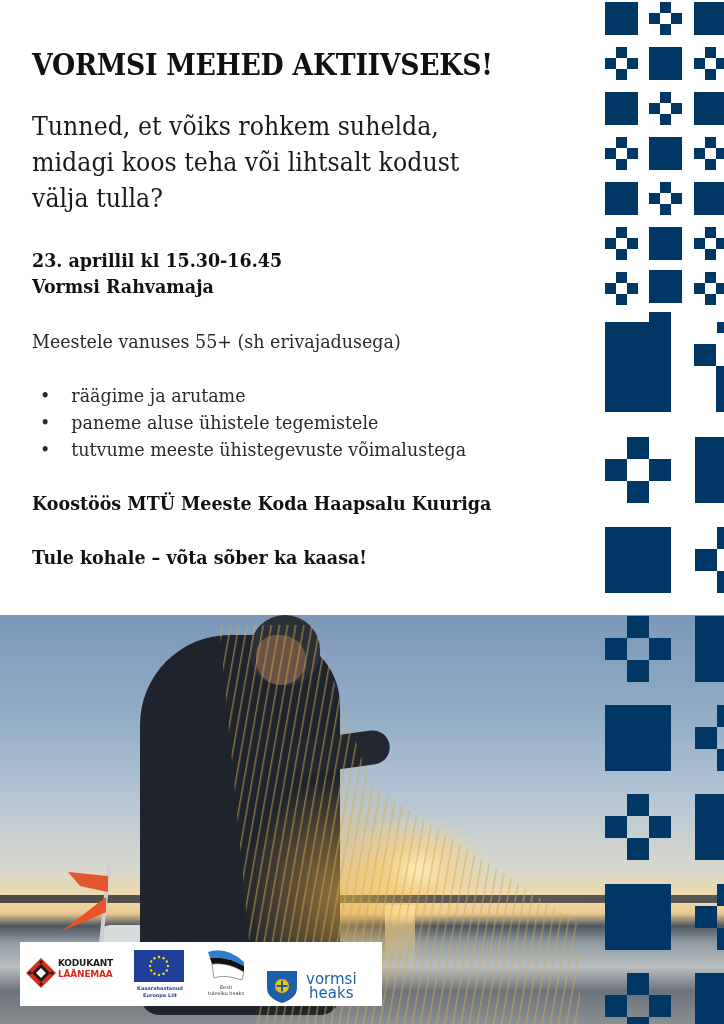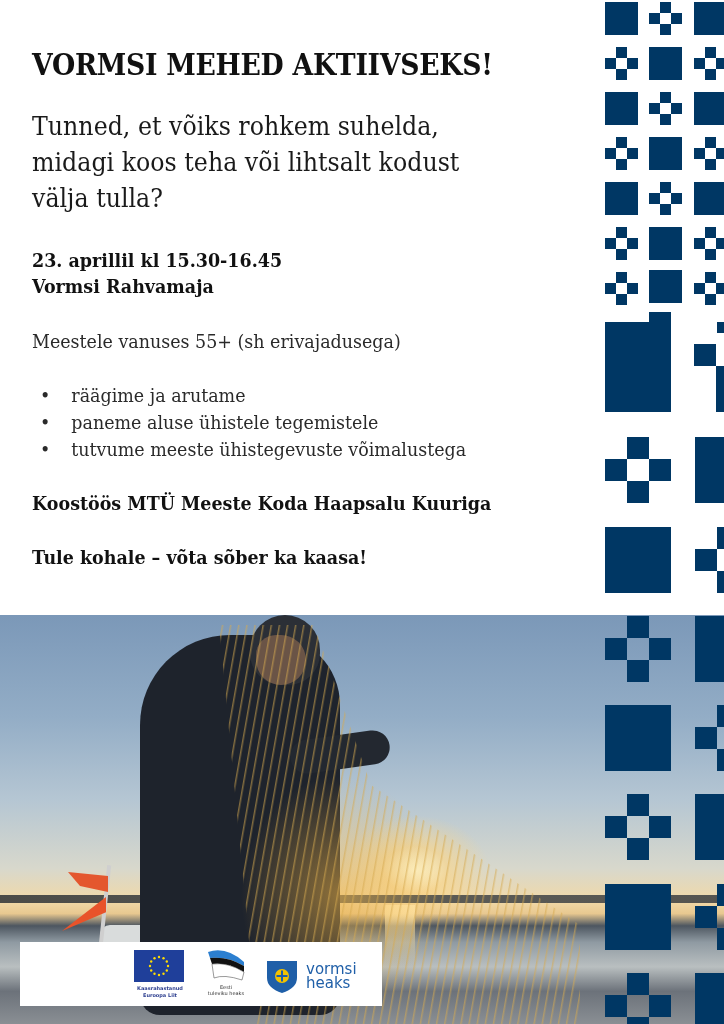--- a/index.html
+++ b/index.html
@@ -47,21 +47,21 @@
     .kodukant { left: 6px; top: 12px; width: 92px; height: 36px; }
     .kodukant .diamond { position: absolute; left: 0; top: 4px; width: 30px; height: 30px; }
     .kodukant .k-text { position: absolute; left: 32px; top: 4px; font-family: "DejaVu Sans", sans-serif; font-weight: bold; font-size: 9px; line-height: 11px; letter-spacing: -0.2px; }
     .kodukant .k1 { color: #1a1a1a; }
     .kodukant .k2 { color: #d62b1f; }
     .eu { left: 114px; top: 8px; width: 52px; height: 50px; }
     .eu .flag { width: 50px; height: 32px; background: #1f3f9a; position: relative; }
     .eu .cap { font-family: "DejaVu Sans", sans-serif; font-size: 5px; color: #2d3f8f; text-align: center; line-height: 7px; margin-top: 3px; font-weight: bold; }
     .eesti { left: 184px; top: 6px; width: 44px; height: 54px; }
     .eesti .cap { position: absolute; top: 36px; width: 44px; font-family: "DejaVu Sans", sans-serif; font-size: 5px; text-align: center; line-height: 6px; color: #333; }
-    .vormsi { left: 246px; top: 18px; width: 110px; height: 40px; }
+    .vormsi { left: 246px; top: 28px; width: 110px; height: 40px; text-align: center; }
     .vormsi .shield { position: absolute; left: 0; top: 0; width: 32px; height: 34px; }
     .vormsi .v-text { position: absolute; left: 40px; top: 2px; font-family: "DejaVu Sans", sans-serif; font-size: 15px; line-height: 14px; color: #1f5fa8; font-weight: normal; }
   </style>
 </head>
 <body>
 
 <h1 class="title">VORMSI MEHED AKTIIVSEKS!</h1>
 <div class="subtitle">
   <div>Tunned, et võiks rohkem suhelda,</div>
   <div>midagi koos teha või lihtsalt kodust</div>
@@ -185,20 +185,35 @@
     <div class="sq" style="left: 717px; top: 884px; width: 7px; height: 22px; background: rgb(0, 55, 100);"></div>
     <div class="sq" style="left: 717px; top: 928px; width: 7px; height: 22px; background: rgb(0, 55, 100);"></div>
     <div class="sq" style="left: 627px; top: 973px; width: 22px; height: 22px; background: rgb(0, 55, 100);"></div>
     <div class="sq" style="left: 605px; top: 995px; width: 22px; height: 22px; background: rgb(0, 55, 100);"></div>
     <div class="sq" style="left: 649px; top: 995px; width: 22px; height: 22px; background: rgb(0, 55, 100);"></div>
     <div class="sq" style="left: 627px; top: 1017px; width: 22px; height: 22px; background: rgb(0, 55, 100);"></div>
     <div class="sq" style="left: 695px; top: 973px; width: 29px; height: 51px; background: rgb(0, 55, 100);"></div>
   </div>
 
 <div class="logo-bar">
+  <div class="logo kodukant">
+    <svg class="diamond" viewBox="0 0 30 30">
+      <polygon points="15,0 30,15 15,30 0,15" fill="#d62b1f"></polygon>
+      <polygon points="15,6 24,15 15,24 6,15" fill="#1a1a1a"></polygon>
+      <polygon points="15,10 20,15 15,20 10,15" fill="#ffffff"></polygon>
+      <circle cx="15" cy="4" r="1.6" fill="#1a1a1a"></circle>
+      <circle cx="26" cy="15" r="1.6" fill="#1a1a1a"></circle>
+      <circle cx="15" cy="26" r="1.6" fill="#1a1a1a"></circle>
+      <circle cx="4" cy="15" r="1.6" fill="#1a1a1a"></circle>
+    </svg>
+    <div class="k-text">
+      <div class="k1">KODUKANT</div>
+      <div class="k2">LÄÄNEMAA</div>
+    </div>
+  </div>
   <div class="logo eu">
     <div class="flag">
       <svg viewBox="0 0 50 32" width="50" height="32">
         <g fill="#ffdd00">
           <circle cx="25" cy="7" r="1.2"></circle>
             <circle cx="29.5" cy="8.2" r="1.2"></circle>
             <circle cx="32.8" cy="11.5" r="1.2"></circle>
           <circle cx="34" cy="16" r="1.2"></circle>
             <circle cx="32.8" cy="20.5" r="1.2"></circle>
             <circle cx="29.5" cy="23.8" r="1.2"></circle>

